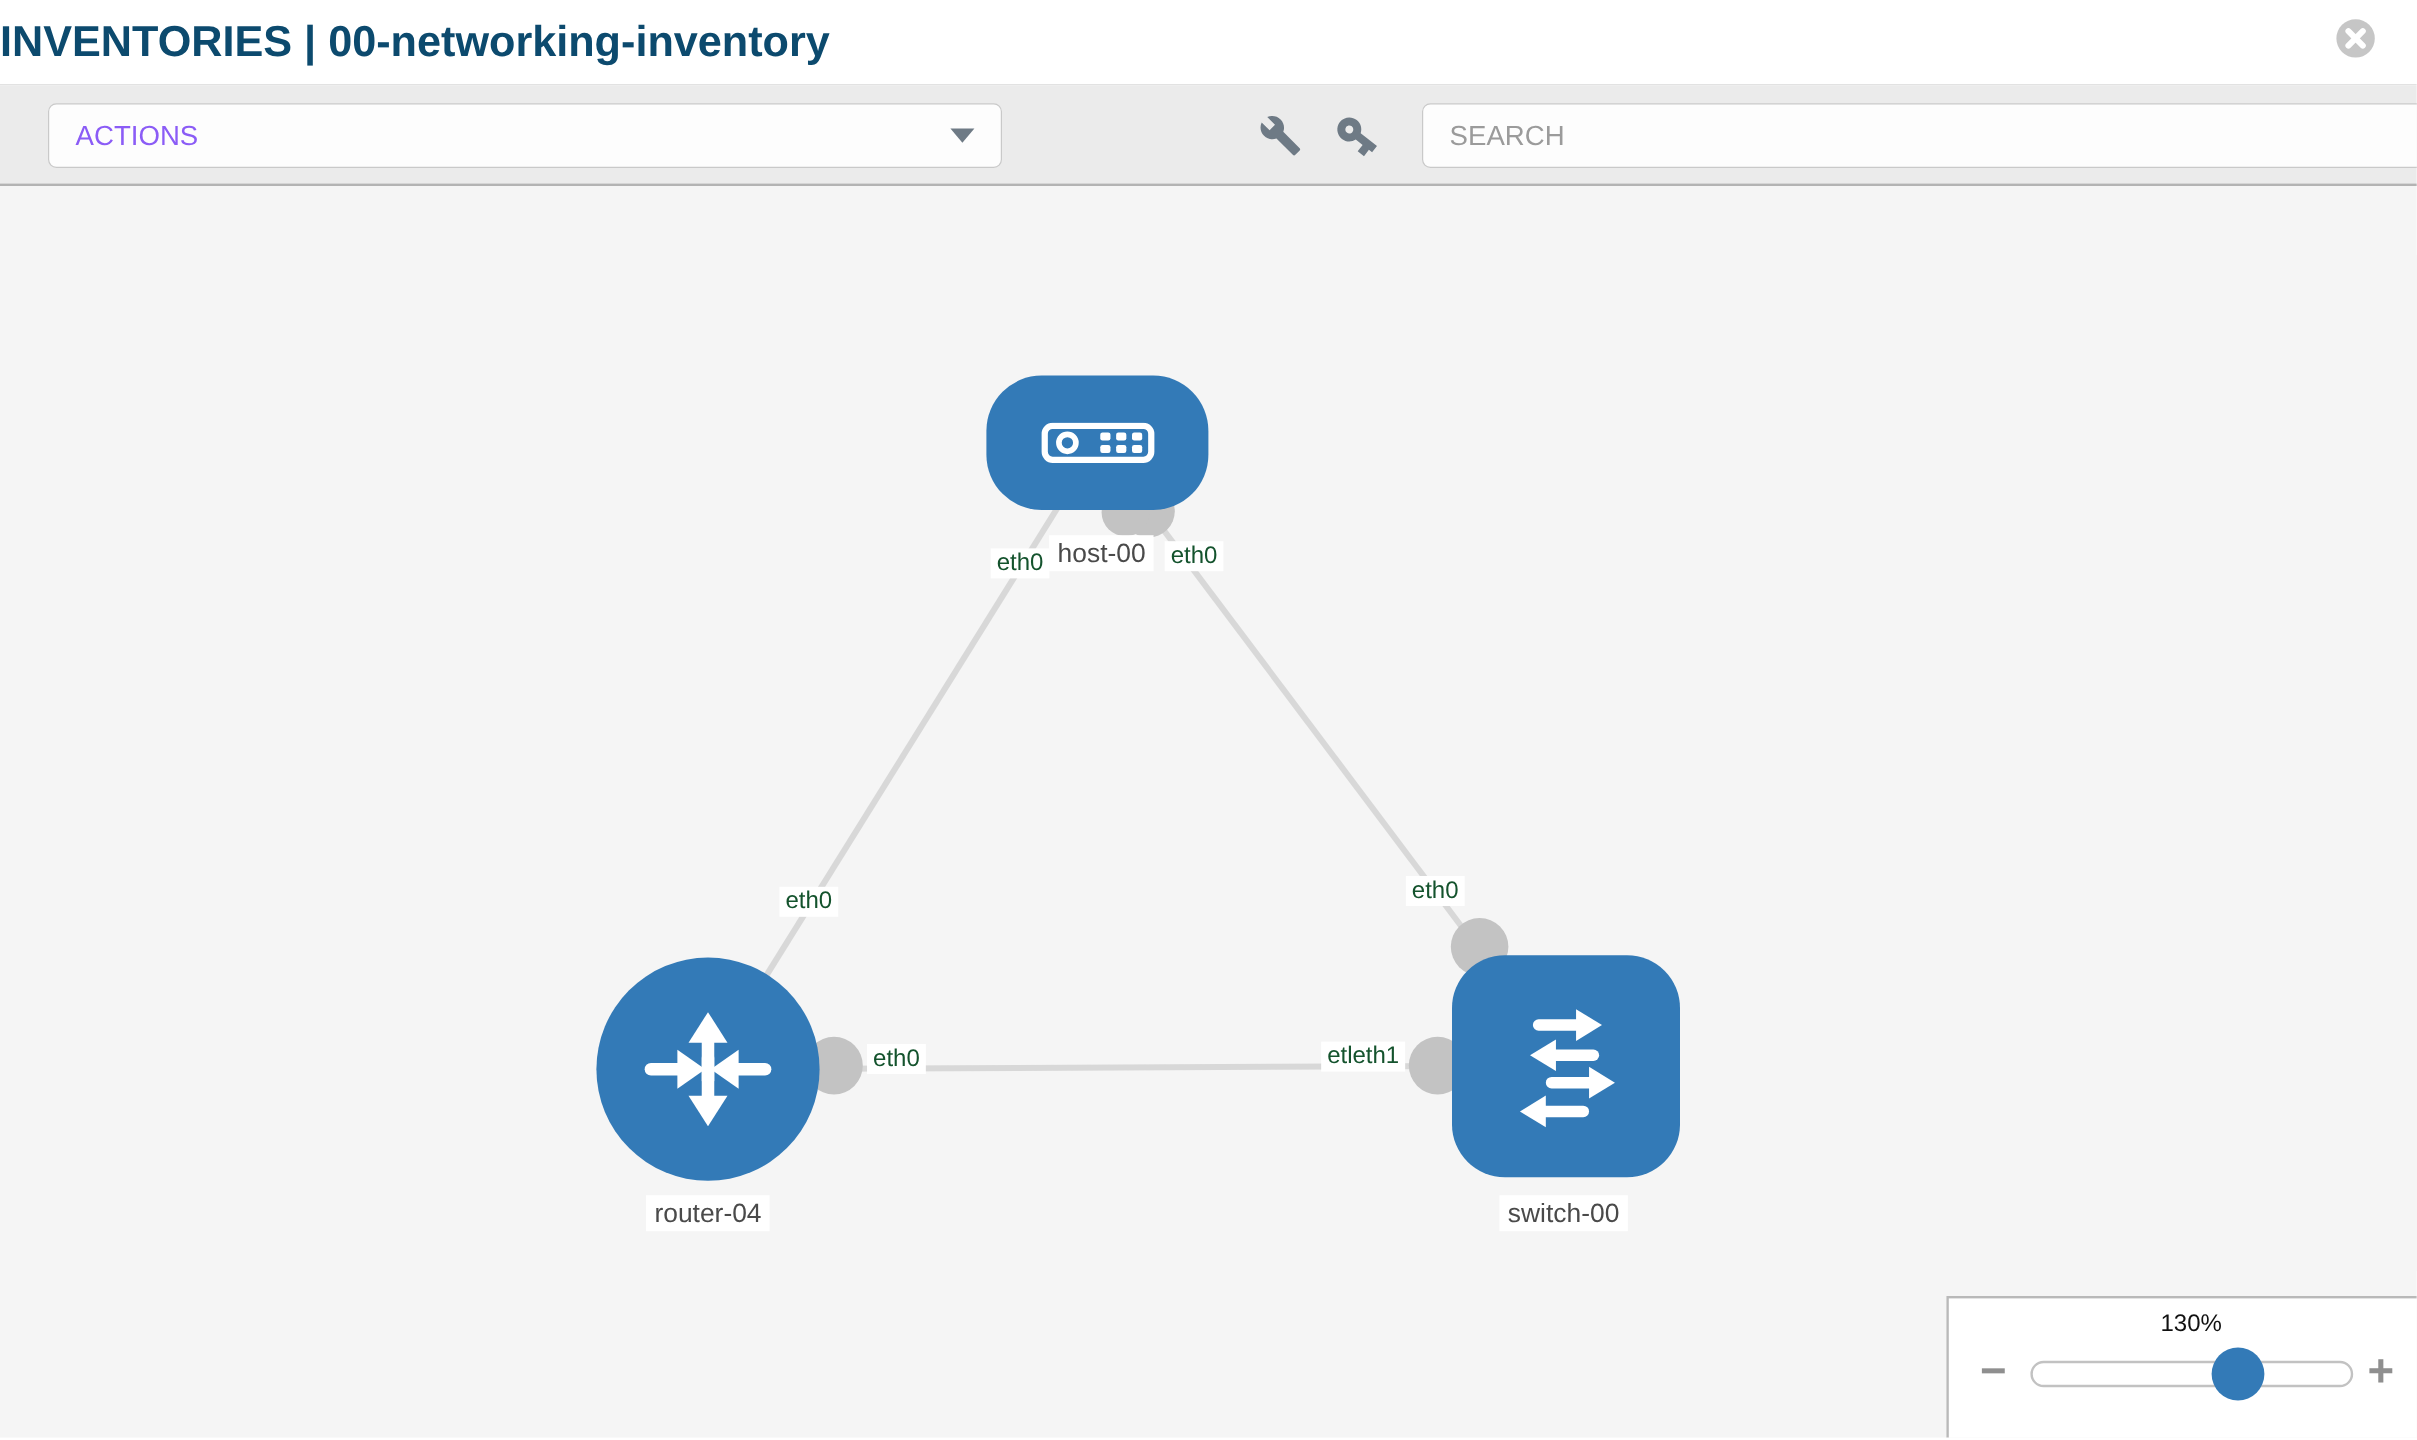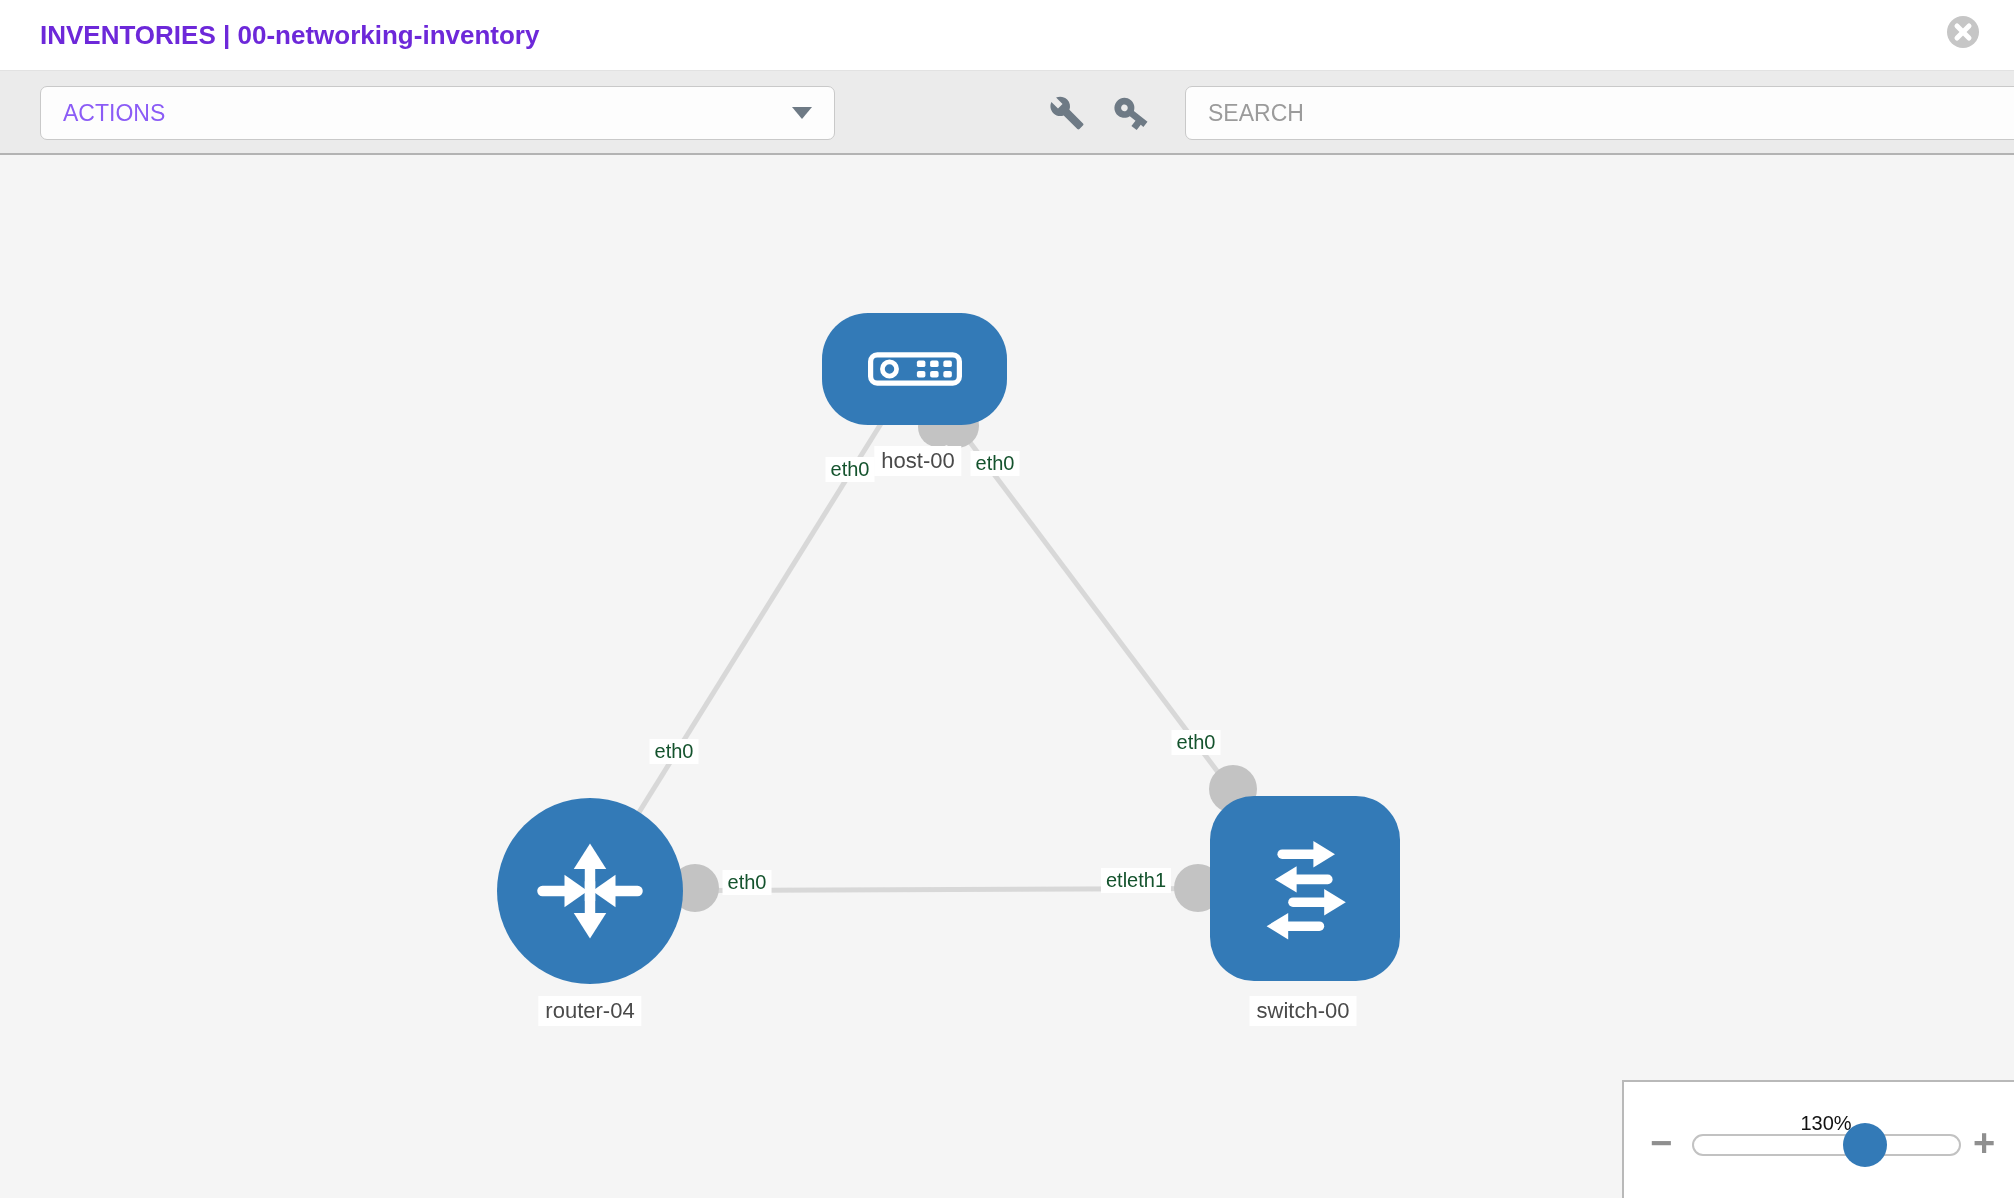--- a/index.html
+++ b/index.html
@@ -2,21 +2,21 @@
 <html><head>
 <meta charset="utf-8">
 <style>
   * { margin:0; padding:0; box-sizing:border-box; }
   html,body { width:2014px; height:1200px; overflow:hidden;
     font-family:"Liberation Sans", sans-serif; background:#fff; }
 
   
   .header { position:relative; height:71px; background:#fff;
     border-bottom:1px solid #e2e2e2; display:flex; align-items:center; }
-  .page-title { margin-left:40px; font-size:26px; font-weight:bold; color:#6d28d9; }
+  .page-title { font-size:36px; font-weight:bold; color:#0c4a6e; }
   .close-btn { position:absolute; right:34px; top:15px; width:34px; height:34px;
     cursor:pointer; }
 
   
   .toolbar { position:relative; height:84px; background:#ebebeb;
     border-bottom:2px solid #b3b3b3; }
   .combo { position:absolute; top:15px; height:54px; background:#fdfdfd;
     border:1px solid #c9c9c9; border-radius:7px; display:flex; align-items:center;
     padding:0 22px; cursor:pointer; }
   .combo-actions { left:40px; width:795px; }
@@ -43,21 +43,21 @@
   .node-switch { left:1210px; top:641px; width:190px; height:185px; border-radius:44px; }
   .node-label { position:absolute; transform:translateX(-50%); background:#ffffff;
     color:#4a4a4a; font-size:22px; padding:2px 7px; white-space:nowrap; }
   .if-label { position:absolute; transform:translateX(-50%); background:#ffffff;
     color:#14532d; font-size:20px; padding:1px 5px; white-space:nowrap; }
 
   
   .zoom-panel { position:absolute; left:1622px; top:925px; width:420px; height:300px;
     background:#fff; border:2px solid #b9b9b9; }
   .zoom-level { position:absolute; left:202px; top:10px; transform:translateX(-50%);
-    font-size:20px; color:#111;margin-top:20px; }
+    font-size:20px; color:#111; }
   .zoom-minus, .zoom-plus { position:absolute; top:40px; font-size:38px; font-weight:bold;
     color:#8f8f8f; cursor:pointer; line-height:42px; }
   .zoom-minus { left:26px; }
   .zoom-plus  { left:349px; }
   .slider-track { position:absolute; left:68px; top:52px; width:269px; height:22px;
     background:#fff; border:2px solid #c2c2c2; border-radius:12px; cursor:pointer; }
   .slider-knob { position:absolute; left:219px; top:41px; width:44px; height:44px;
     border-radius:50%; background:#337ab7; cursor:pointer; }
 </style>
 </head>

